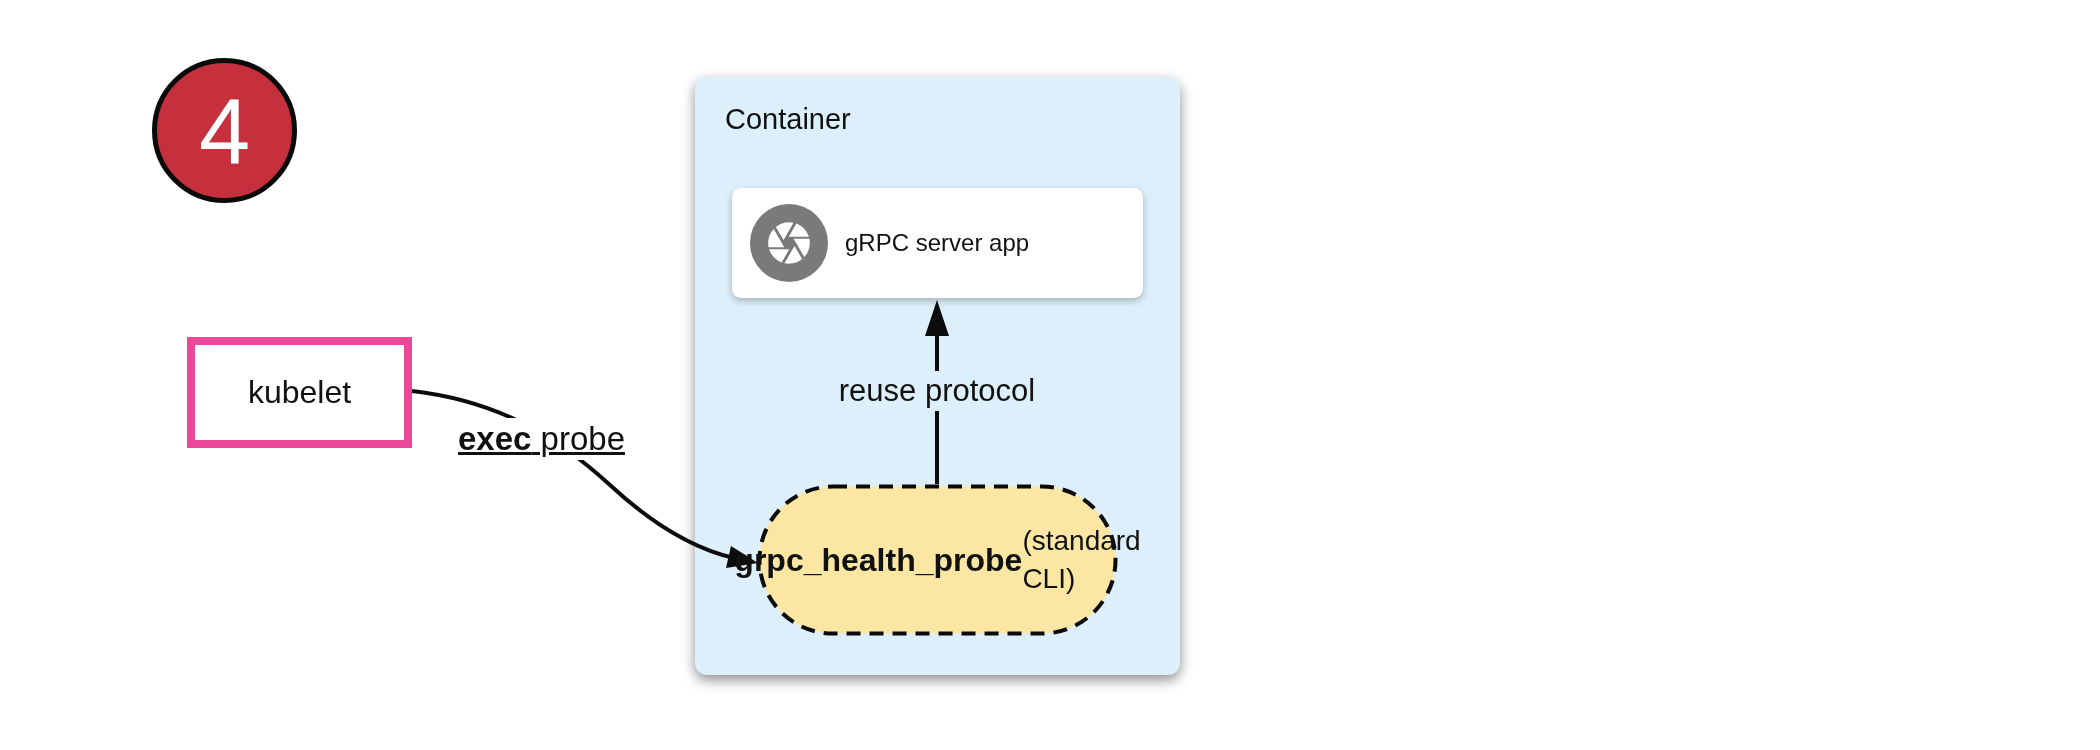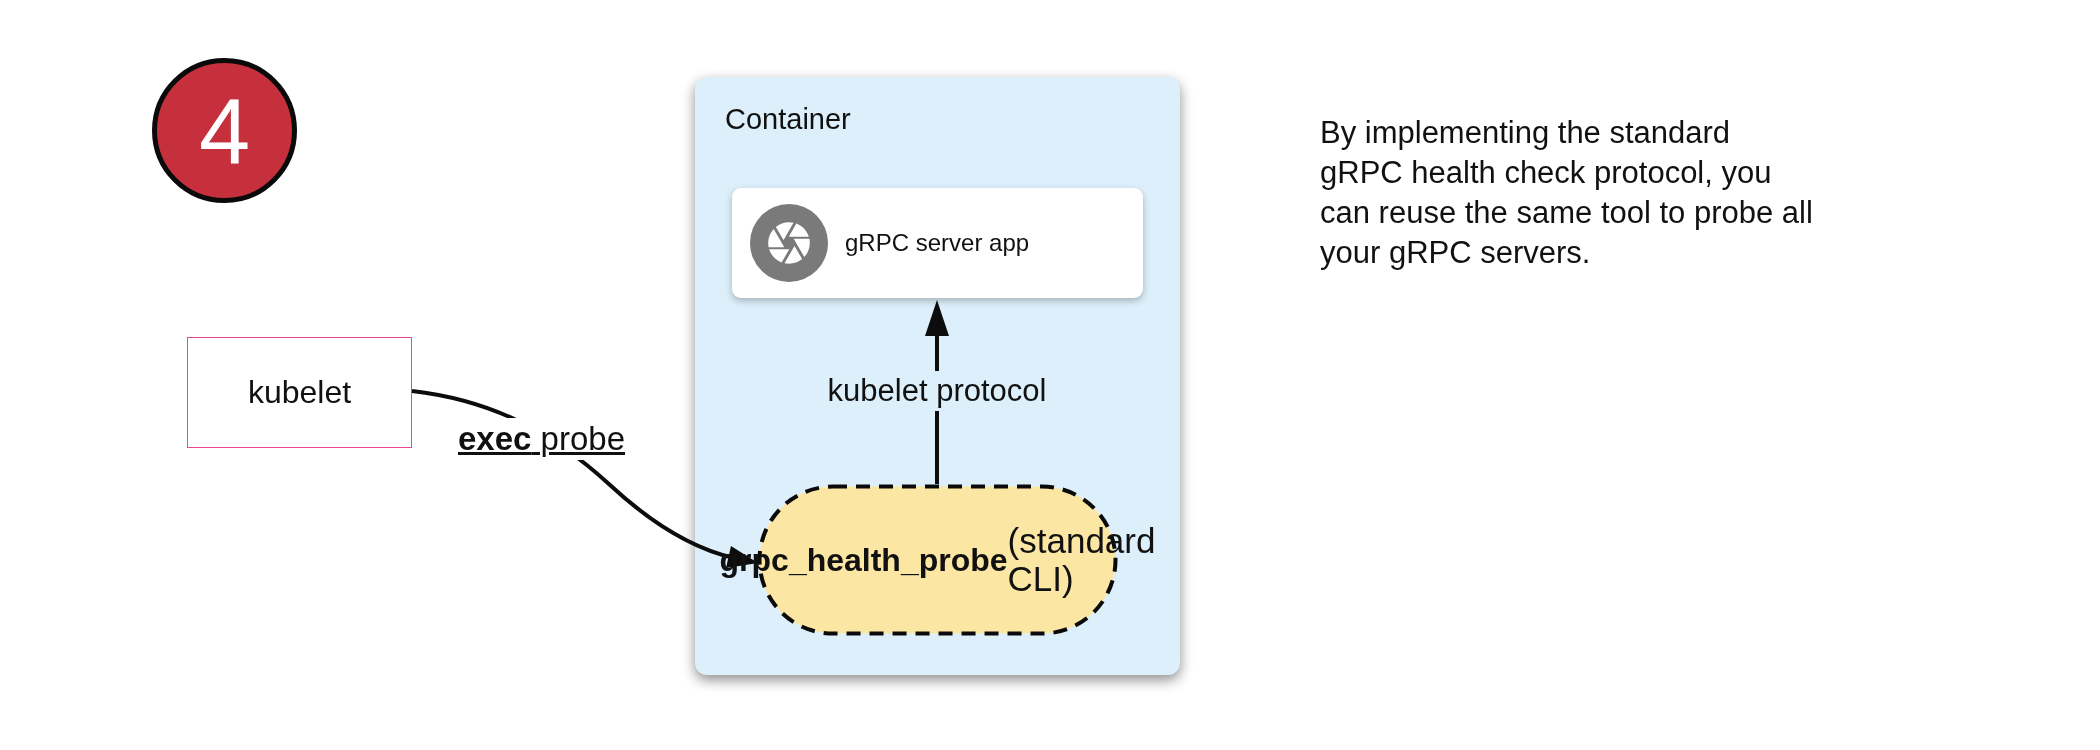--- a/index.html
+++ b/index.html
@@ -10,21 +10,21 @@
   
   .badge{
     position:absolute;left:152px;top:58px;width:145px;height:145px;border-radius:50%;
     background:#c5303c;border:5px solid #0a0a0a;box-sizing:border-box;
     display:flex;align-items:center;justify-content:center;
   }
   .badge span{color:#fff;font-size:92px;line-height:1;}
   
   .kubelet{
     position:absolute;left:187px;top:337px;width:225px;height:111px;box-sizing:border-box;
-    background:#fff;border:1px solid #ec4899;
+    background:#fff;border:8px solid #ec4899;
     display:flex;align-items:center;justify-content:center;font-size:32px;
   }
   
   .arrows{position:absolute;left:0;top:0;width:2100px;height:750px;z-index:2;pointer-events:none;}
   
   .exec-label{
     position:absolute;left:453px;top:418px;z-index:3;background:#ffffff;
     padding:2px 5px;font-size:33px;white-space:nowrap;text-decoration:underline;
   }
   .exec-label .b{font-weight:bold;}
@@ -54,21 +54,21 @@
   .pill{
     position:absolute;left:757px;top:484px;width:361px;height:152px;z-index:3;
   }
   .pill svg{position:absolute;left:0;top:0;}
   .pill .txt{
     position:absolute;left:0;top:0;width:100%;height:100%;
     display:flex;align-items:center;justify-content:center;
     text-align:left;
   }
   .pill .t1{font-weight:bold;font-size:32px;line-height:38px;}
-  .pill .t2{font-size:35px;line-height:38px;}
+  .pill .t2{font-size:28px;line-height:38px;}
   
   .caption{
     position:absolute;left:1320px;top:113px;font-size:31px;line-height:40px;z-index:3;
     white-space:nowrap;
   }
 </style>
 </head>
 <body>
 
 <div class="canvas">
@@ -104,33 +104,27 @@
     <svg class="aperture" viewBox="0 0 24 24">
       <circle cx="12" cy="12" r="12" fill="#7a7a7a"></circle>
       <g transform="translate(4.32 4.32) scale(0.64)">
         <path fill="#ffffff" d="M9.4 10.5l4.77-8.26C13.47 2.09 12.75 2 12 2c-2.4 0-4.6.85-6.32 2.25l3.66 6.35.06-.1zM21.54 9c-.92-2.92-3.15-5.26-6-6.34L11.88 9h9.66zm.26 1h-7.49l.29.5 4.76 8.25C21 16.97 22 14.61 22 12c0-.69-.07-1.35-.2-2zM8.54 12l-3.9-6.75C3.01 7.03 2 9.39 2 12c0 .69.07 1.35.2 2h7.49l-1.15-2zm-6.08 3c.92 2.92 3.15 5.26 6 6.34L12.12 15H2.46zm11.27 0l-3.9 6.76c.7.15 1.42.24 2.17.24 2.4 0 4.6-.85 6.32-2.25l-3.66-6.35-.93 1.6z"></path>
       </g>
     </svg>
     <span class="label">gRPC server app</span>
   </div>
 
   <div class="protocol-label">
-    <div>kubelet protocol</div>
+    <div>reuse protocol</div>
   </div>
 
   <div class="pill">
     <svg width="361" height="152" viewBox="0 0 361 152">
       <rect x="2.5" y="2.5" width="356" height="147" rx="73.5" ry="73.5" fill="#fbe7a3" stroke="#0a0a0a" stroke-width="4" stroke-dasharray="14 9"></rect>
     </svg>
     <div class="txt">
       <div class="t1">grpc_health_probe</div>
       <div class="t2">(standard CLI)</div>
     </div>
   </div>
 
-  <div class="caption">
-    <div>By implementing the standard</div>
-    <div>gRPC health check protocol, you</div>
-    <div>can reuse the same tool to probe all</div>
-    <div>your gRPC servers.</div>
-  </div>
 
 </div>
 
 </body></html>

